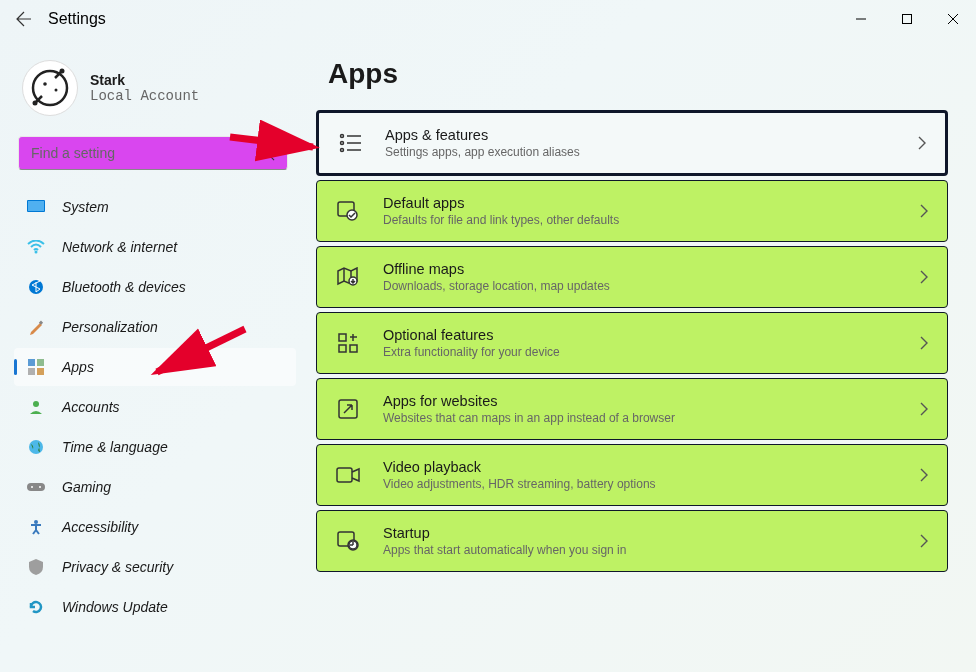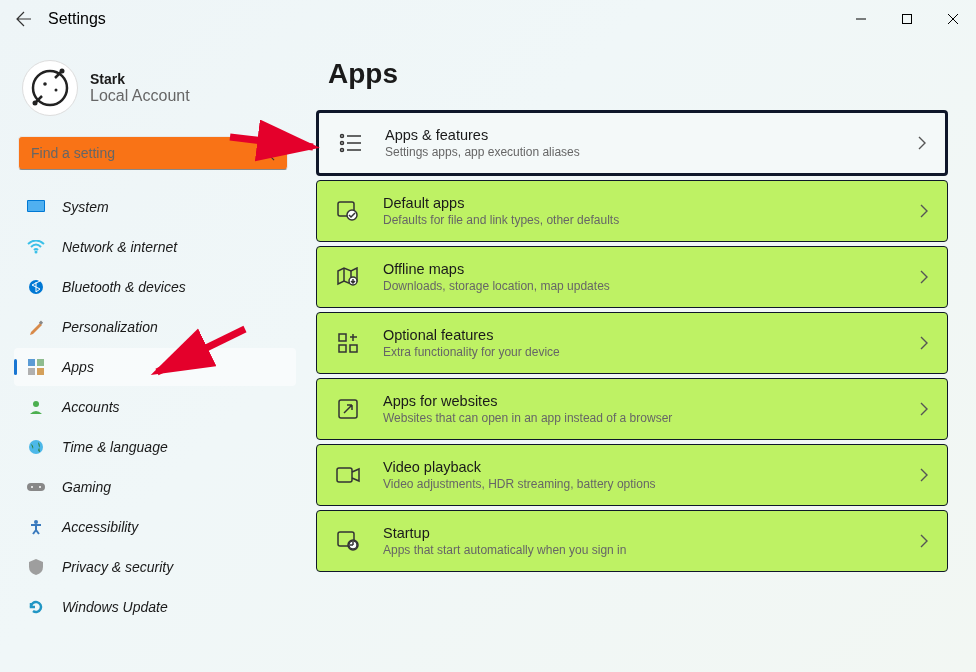--- a/index.html
+++ b/index.html
@@ -10,23 +10,23 @@
   .title { font-size: 16px; color: #000; }
   .win-controls { margin-left: auto; display: flex; }
   .win-btn { width: 46px; height: 32px; display: flex; align-items: center; justify-content: center; cursor: pointer; }
   
   .main-layout { display: flex; height: calc(100% - 38px); }
   
   .sidebar { width: 300px; padding: 10px 4px 10px 14px; }
   .profile { display: flex; align-items: center; gap: 12px; padding: 12px 8px 20px 8px; }
   .avatar { width: 56px; height: 56px; border-radius: 50%; background: #fff; display: flex; align-items: center; justify-content: center; border: 1px solid #ddd; }
   .profile-name { font-size: 14px; font-weight: 600; color: #1a1a1a; }
-  .profile-sub { font-size: 16px; color: #666; }
-  
-  .search-box { display: flex; align-items: center; background: #f97316; border: 1px solid #e8e8e8; border-bottom: 1px solid #888; border-radius: 4px; height: 34px; padding: 0 12px; margin: 0 8px 18px 4px; }
+  .profile-sub { font-size: 14px; color: #666; font-family: Liberation Mono, monospace; }
+  
+  .search-box { display: flex; align-items: center; background: #d946ef; border: 1px solid #e8e8e8; border-bottom: 1px solid #888; border-radius: 4px; height: 34px; padding: 0 12px; margin: 0 8px 18px 4px; }
   .search-input { border: none; outline: none; background: transparent; flex: 1; font-size: 14px; color: #333; }
   .search-input::placeholder { color: #666; }
   
   .nav { list-style: none; }
   .nav-item { display: flex; align-items: center; height: 38px; padding: 0 12px; border-radius: 4px; cursor: pointer; position: relative; margin-bottom: 2px; }
   .nav-item.active { background: rgba(255,255,255,0.55); }
   .nav-item.active::before { content:""; position:absolute; left:0; top:11px; bottom:11px; width:3px; background:#1976d2; border-radius:3px; }
   .nav-icon { width: 20px; height: 20px; margin-right: 16px; display:flex; align-items:center; justify-content:center; }
   .nav-label { font-size: 14px; color: #1a1a1a; font-style: italic; }
   
@@ -288,21 +288,21 @@
 
     <div class="card">
       <div class="card-icon">
           <svg width="20" height="20" viewBox="0 0 20 20" stroke="#333" fill="none" stroke-width="1.5">
             <rect x="1" y="1" width="18" height="18" rx="2"></rect>
             <path d="M6 14 L14 6 M14 6 H9 M14 6 V11"></path>
           </svg>
         </div>
       <div class="card-text">
         <div class="card-title">Apps for websites</div>
-        <div class="card-sub">Websites that can open in an app instead of a browser</div>
+        <div class="card-sub">Websites that can maps in an app instead of a browser</div>
       </div>
       <svg class="chevron" width="10" height="14" viewBox="0 0 8 14">
           <path d="M1 1 L7 7 L1 13" stroke="currentColor" fill="none" stroke-width="1.4"></path>
         </svg>
     </div>
 
     <div class="card">
       <div class="card-icon">
           <svg width="24" height="16" viewBox="0 0 24 16" stroke="#333" fill="none" stroke-width="1.5">
             <rect x="1" y="1" width="15" height="14" rx="2"></rect>

